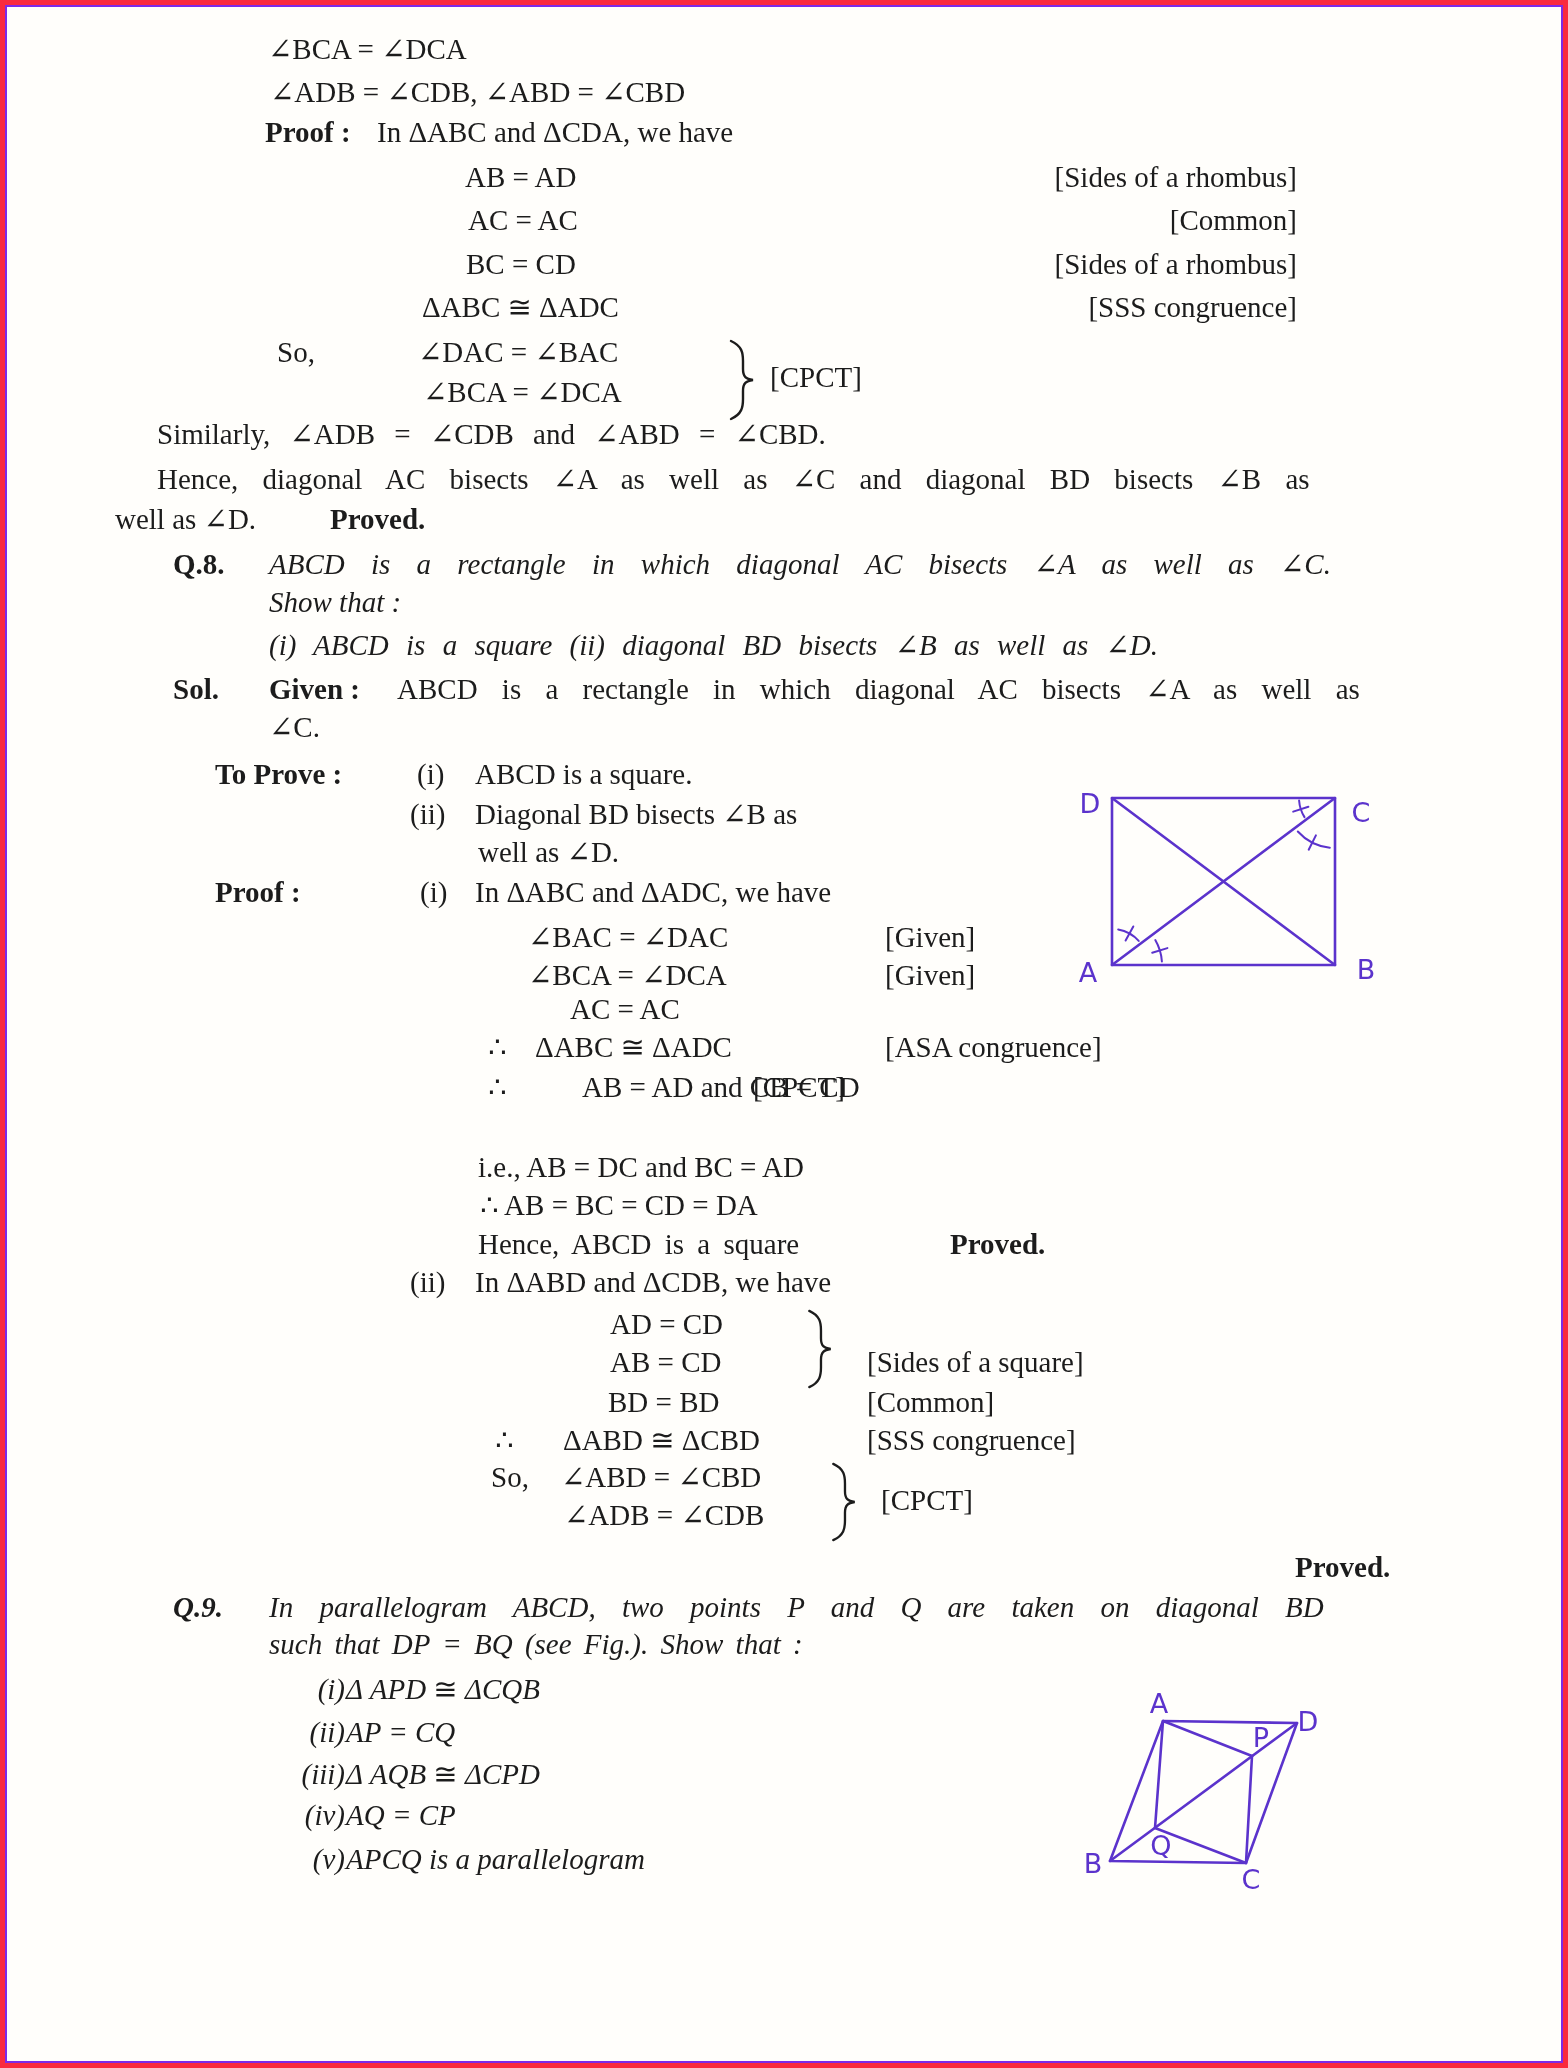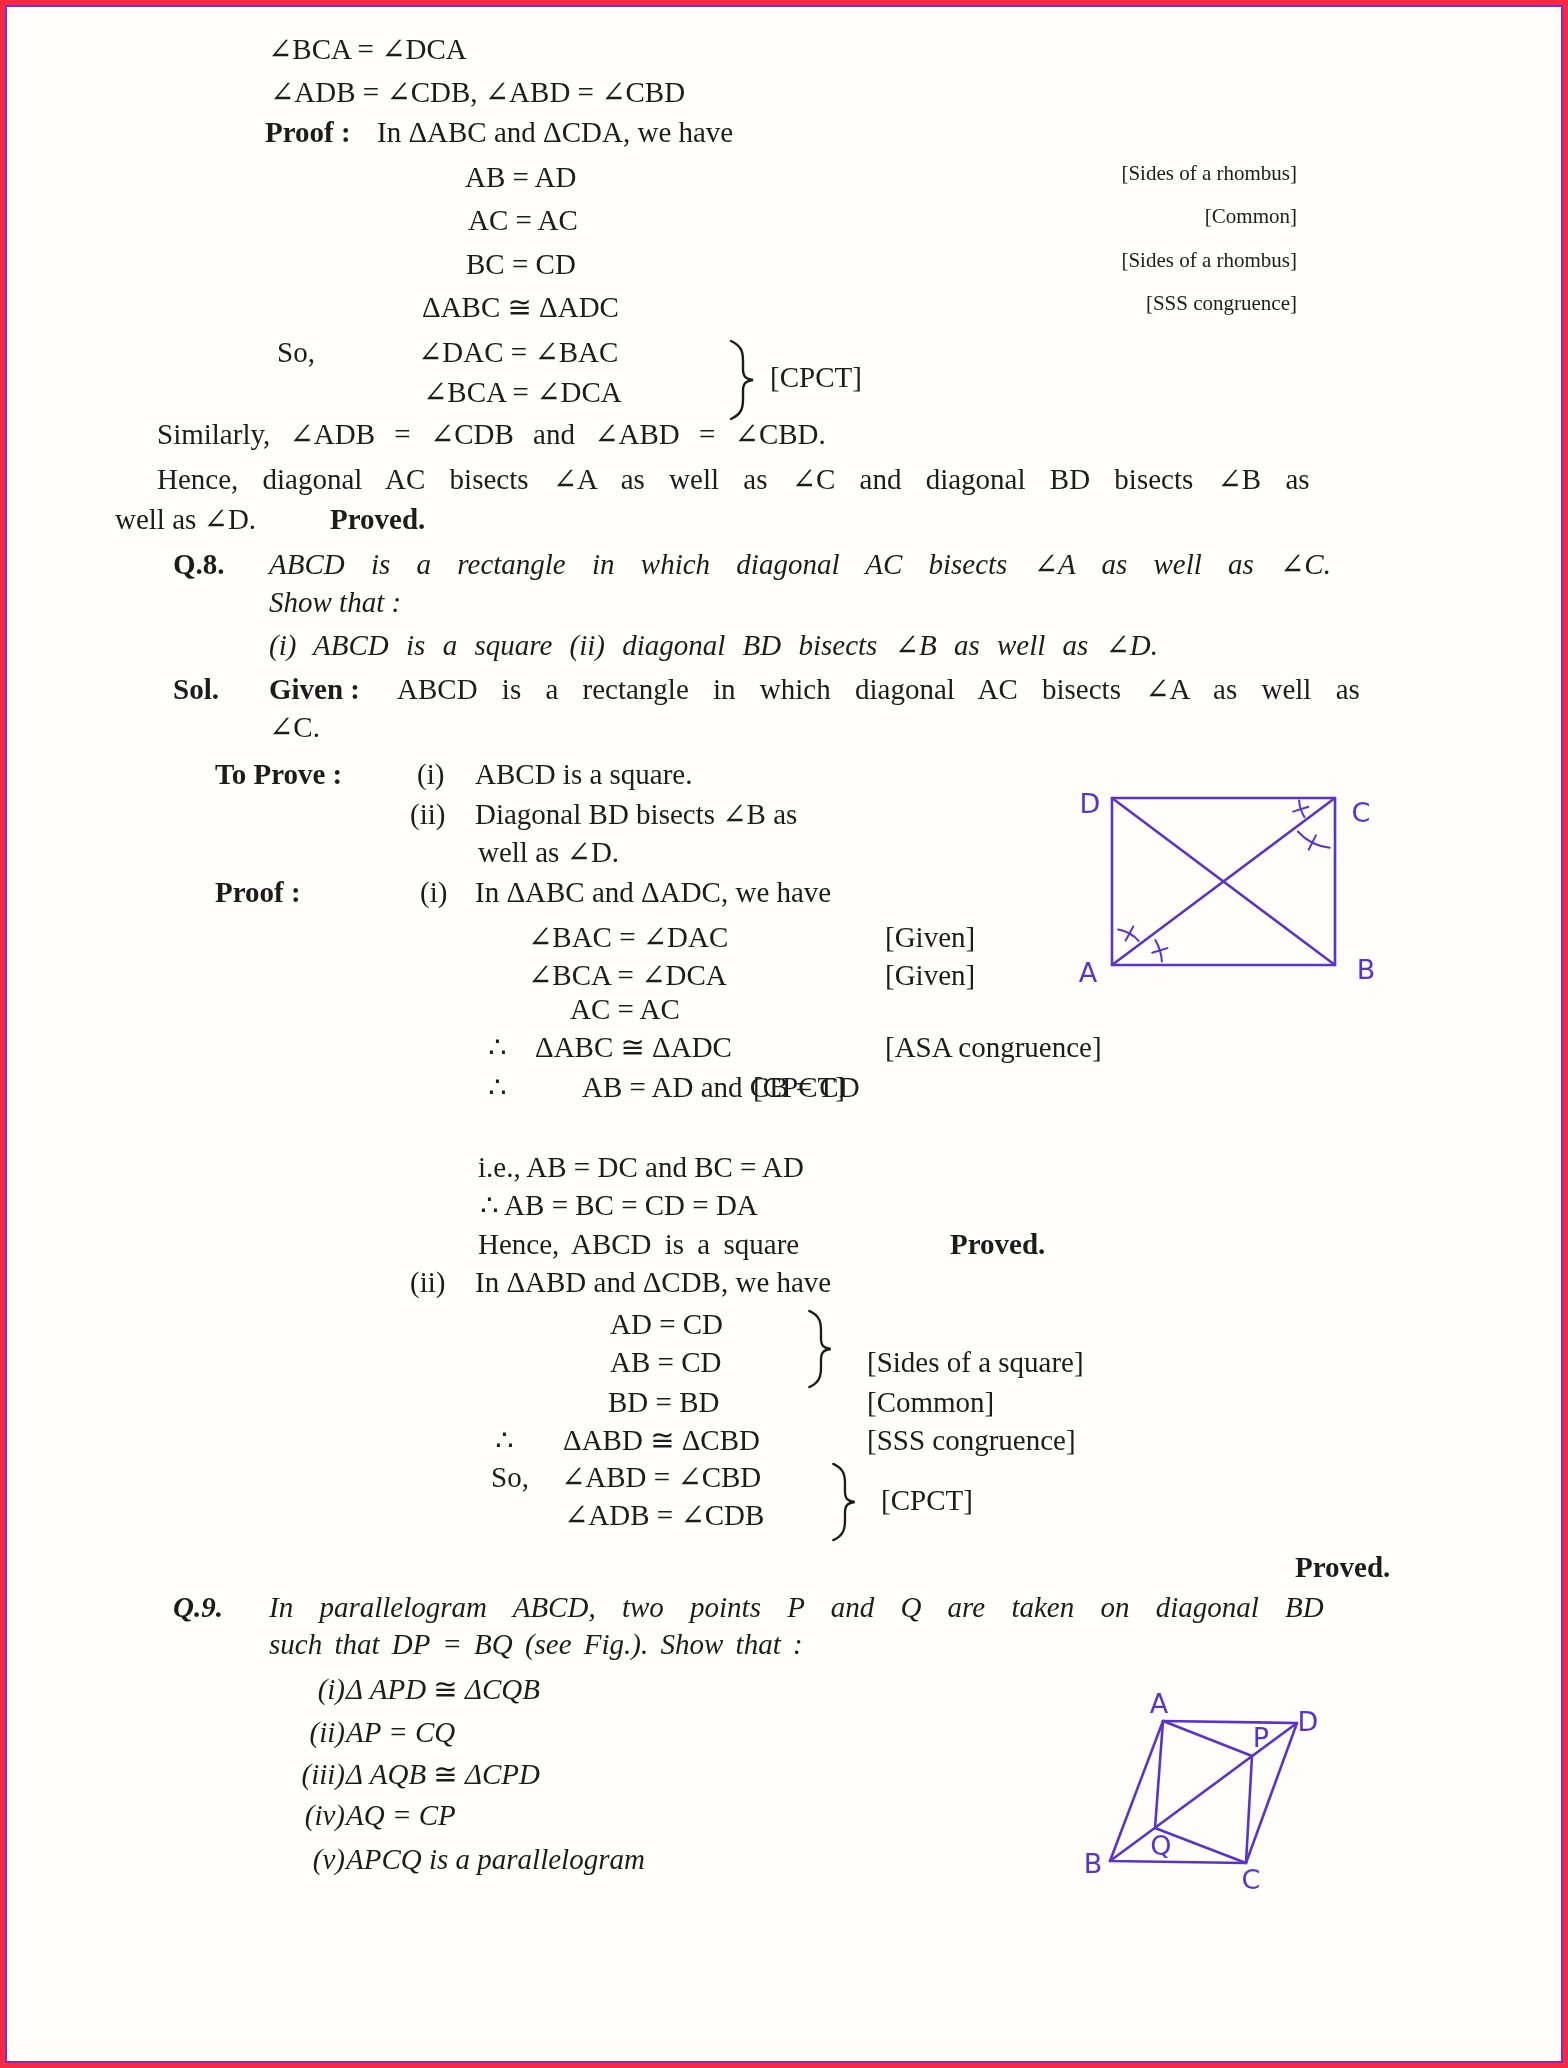--- a/index.html
+++ b/index.html
@@ -10,21 +10,21 @@
     background:#fffefb;
     border:5px solid #f92a3e;
     overflow:hidden;
     font-family:"Liberation Serif","DejaVu Serif","DejaVu Sans",serif;
     color:#1c1c1c;
   }
   .inner-line{position:absolute;inset:0;border:2px solid #7d2ae8;pointer-events:none;}
   .t{position:absolute;font-size:29px;line-height:1.05;white-space:nowrap;color:#1c1c1c;}
   .b{font-weight:bold;}
   .i{font-style:italic;}
-  .rz{position:absolute;right:266px;font-size:21px;line-height:1.05;white-space:nowrap;}
+  .rz{position:absolute;right:266px;font-size:29px;line-height:1.05;white-space:nowrap;}
   .num{display:inline-block;width:72px;text-align:right;}
   .itxt{margin-left:1px;}
   svg{position:absolute;overflow:visible;}
   svg text{font-family:"DejaVu Sans","Liberation Sans",sans-serif;font-size:27px;fill:#5b33cc;}
   .fig-stroke{stroke:#5b33cc;stroke-width:2.6;fill:none;stroke-linecap:round;stroke-linejoin:round;}
   .brace{stroke:#1c1c1c;stroke-width:2.4;fill:none;stroke-linecap:round;}
 </style>
 </head>
 <body>
 

